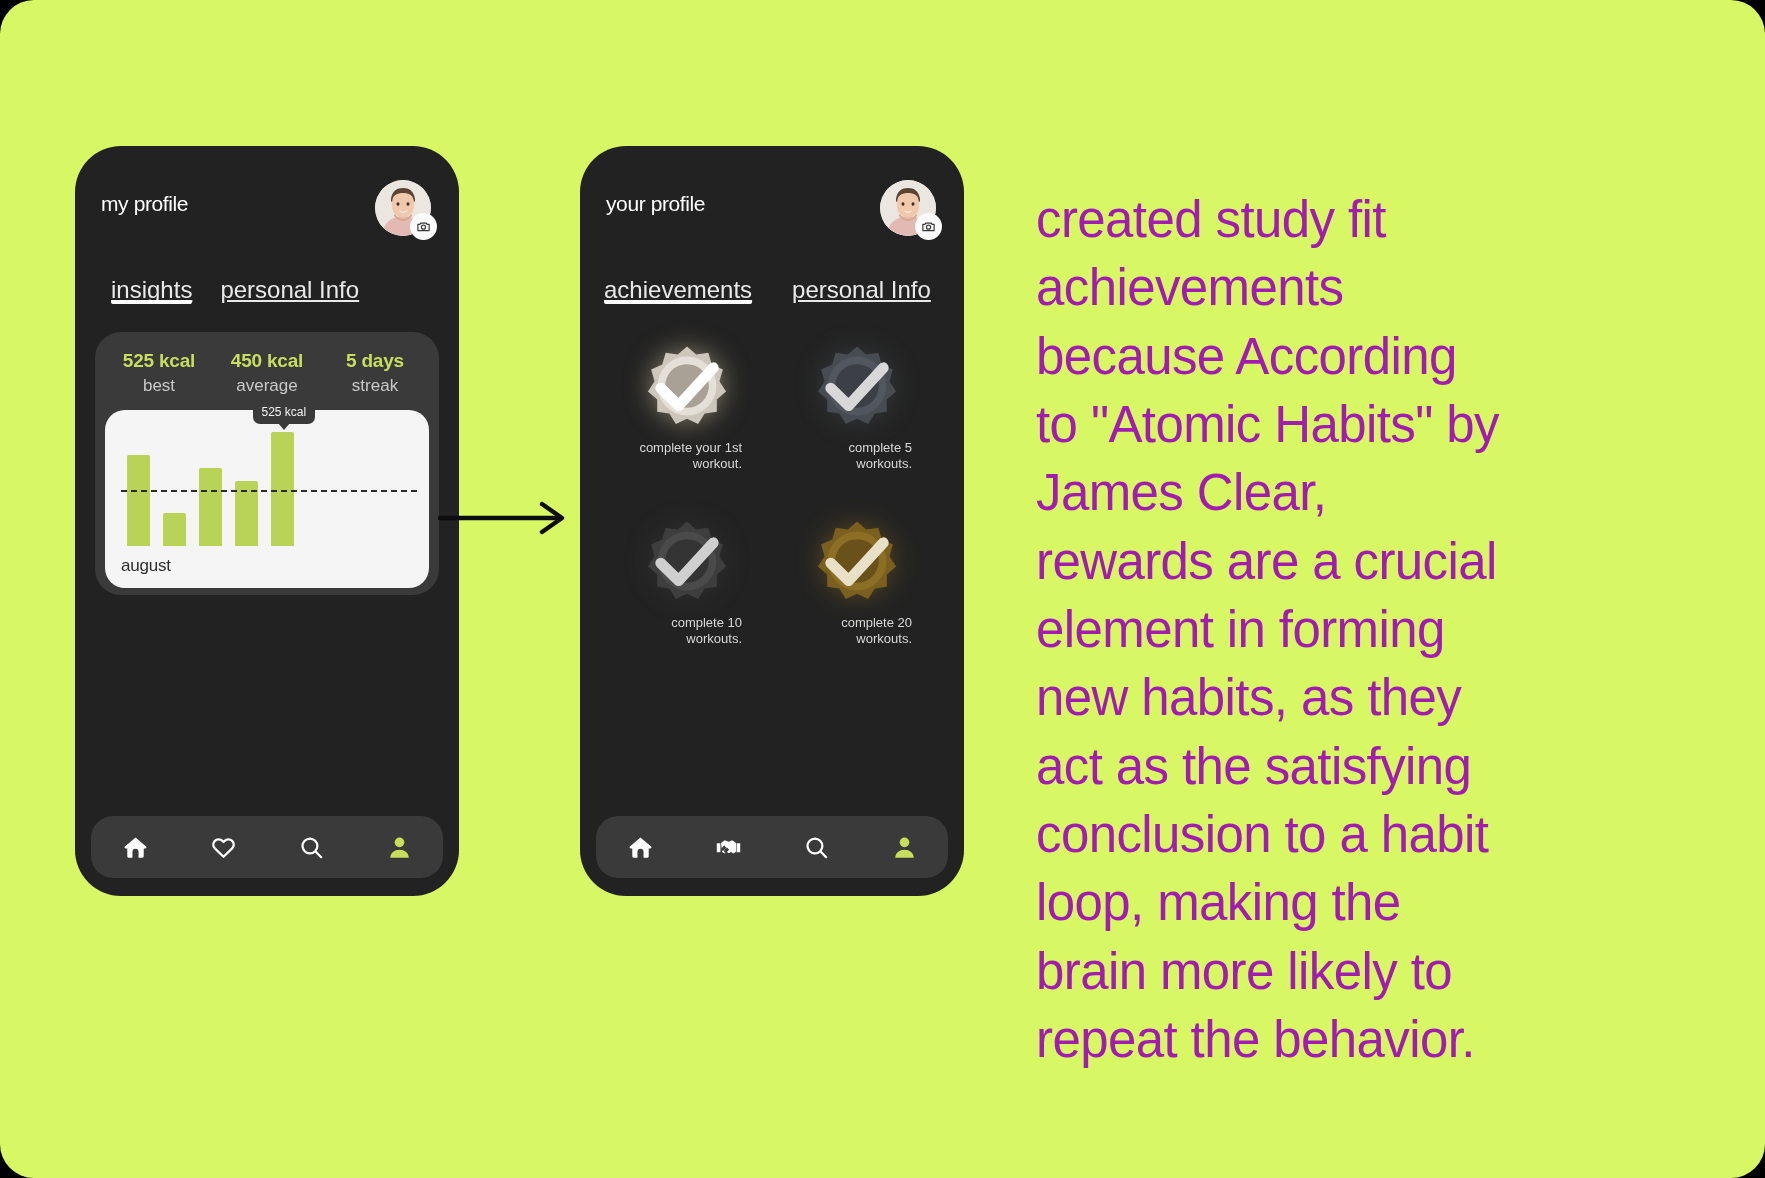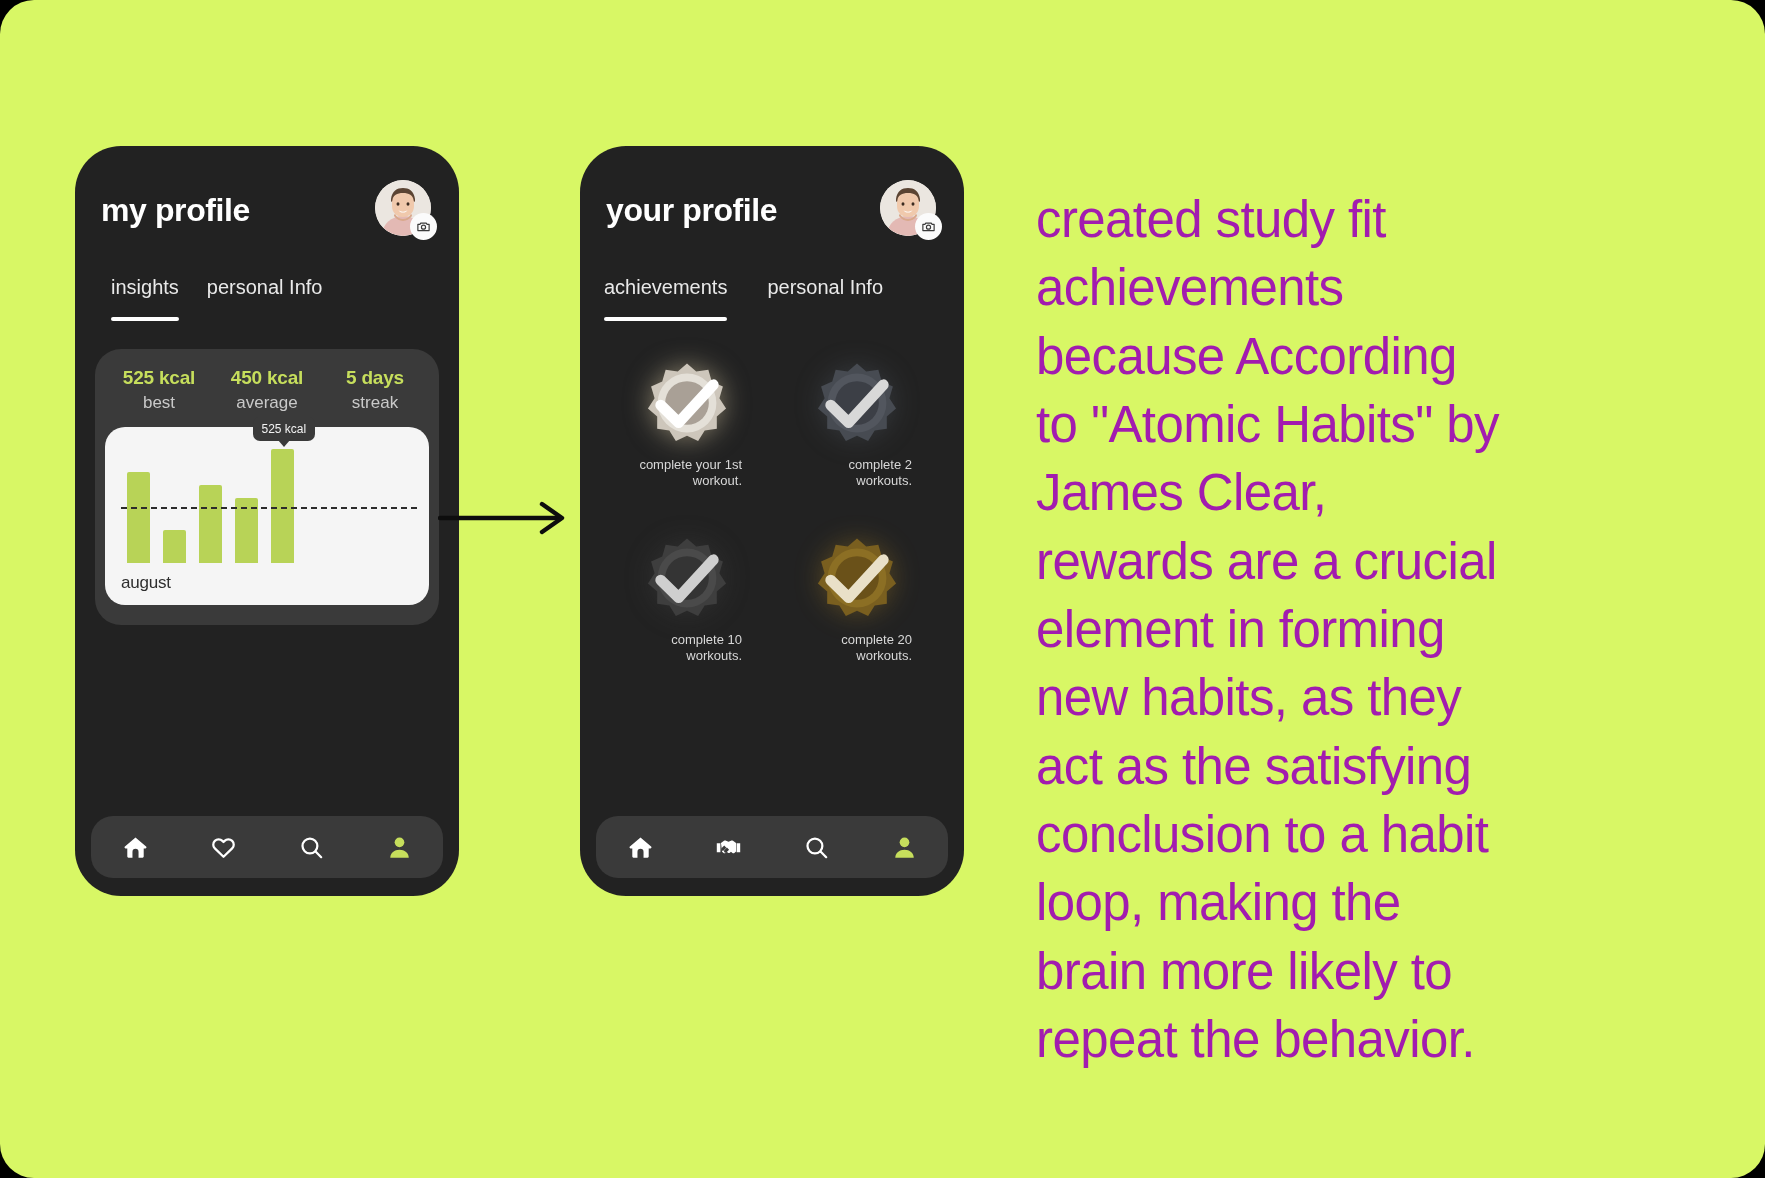--- a/index.html
+++ b/index.html
@@ -26,22 +26,22 @@
   }
   #phone-insights { left: 75px; top: 146px; }
   #phone-achievements { left: 580px; top: 146px; }
 
   .phone-header {
     position: relative;
     height: 120px;
     padding: 46px 30px 0 26px;
   }
   .phone-title {
-    font-size: 32px;
-    font-weight: bold;
+    font-size: 21px;
+    font-weight: normal;
     color: #ffffff;
     letter-spacing: -0.4px;
   }
   .avatar-wrap {
     position: absolute;
     right: 28px; top: 34px;
     width: 56px; height: 56px;
   }
   .avatar {
     width: 56px; height: 56px;
@@ -62,41 +62,42 @@
   .camera-badge svg { width: 15px; height: 15px; }
 
   
   .tabs {
     display: flex;
     gap: 28px;
     padding: 10px 0 0 36px;
   }
   #phone-achievements .tabs { padding-left: 24px; gap: 40px; }
   .tab {
-    font-size: 20px;
+    font-size: 24px;
     color: #e9e9e9;
     position: relative;
-    padding-bottom: 22px;
+    padding-bottom: 0;
     white-space: nowrap;
+    text-decoration: underline;
   }
   .tab.active::after {
     content: "";
     position: absolute;
     left: 0; right: 0; bottom: 0;
     height: 4px;
     background: #ffffff;
     border-radius: 3px;
   }
 
   
   .stats-card {
     margin: 28px 20px 0 20px;
     background: #3a3a3a;
     border-radius: 26px;
-    padding: 18px 10px 20px 10px;
+    padding: 18px 10px 7px 10px;
   }
   .stats-row {
     display: flex;
   }
   .stat { flex: 1; text-align: center; }
   .stat-value {
     font-size: 19px;
     font-weight: bold;
     color: #c6de5c;
     letter-spacing: -0.2px;
@@ -390,21 +391,21 @@
           <div class="badge-medal" style="filter: drop-shadow(rgba(90, 96, 108, 0.35) 0px 0px 13px);">
             <svg viewBox="0 0 100 100">
               <path d="M50.00 3.00L60.99 12.58L75.41 10.46L79.47 24.46L92.75 30.48L88.60 44.45L96.52 56.69L85.48 66.20L85.52 80.78L71.08 82.81L63.24 95.10L50.00 89.00L36.76 95.10L28.92 82.81L14.48 80.78L14.52 66.20L3.48 56.69L11.40 44.45L7.25 30.48L20.53 24.46L24.59 10.46L39.01 12.58Z" fill="#474b52"></path>
               <circle cx="50" cy="50" r="35" fill="#52565e"></circle>
               <circle cx="50" cy="50" r="26" fill="#3c3f46"></circle>
             </svg>
             <svg class="badge-check" viewBox="0 0 24 24" fill="none" stroke="#d8d8d8" stroke-width="3.1" stroke-linecap="round" stroke-linejoin="round">
               <polyline points="4.5,12.6 9.6,17.6 19.5,6.8"></polyline>
             </svg>
           </div>
-          <div class="badge-label">complete 2 workouts.</div>
+          <div class="badge-label">complete 5 workouts.</div>
         </div>
         <div class="badge-cell">
           <div class="badge-medal" style="filter: drop-shadow(rgba(80, 80, 80, 0.3) 0px 0px 13px);">
             <svg viewBox="0 0 100 100">
               <path d="M50.00 3.00L60.99 12.58L75.41 10.46L79.47 24.46L92.75 30.48L88.60 44.45L96.52 56.69L85.48 66.20L85.52 80.78L71.08 82.81L63.24 95.10L50.00 89.00L36.76 95.10L28.92 82.81L14.48 80.78L14.52 66.20L3.48 56.69L11.40 44.45L7.25 30.48L20.53 24.46L24.59 10.46L39.01 12.58Z" fill="#3e3e3e"></path>
               <circle cx="50" cy="50" r="35" fill="#4a4a4a"></circle>
               <circle cx="50" cy="50" r="26" fill="#343434"></circle>
             </svg>
             <svg class="badge-check" viewBox="0 0 24 24" fill="none" stroke="#cfcfcf" stroke-width="3.1" stroke-linecap="round" stroke-linejoin="round">
               <polyline points="4.5,12.6 9.6,17.6 19.5,6.8"></polyline>

